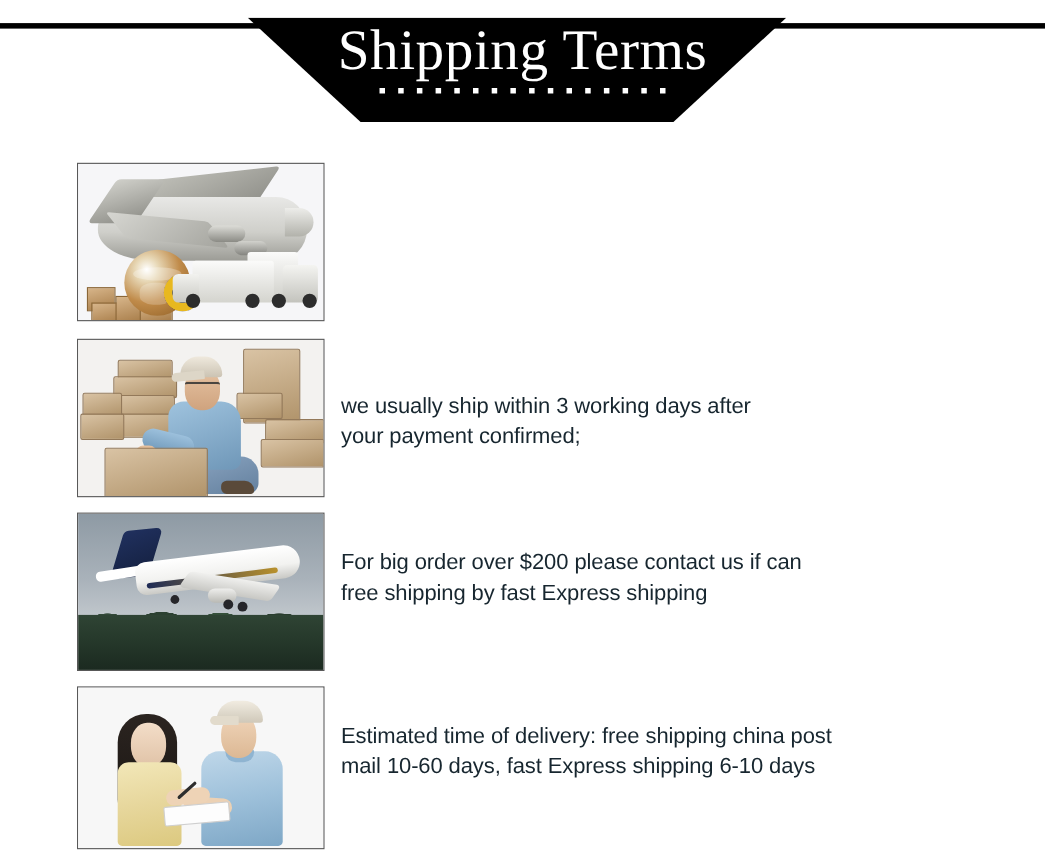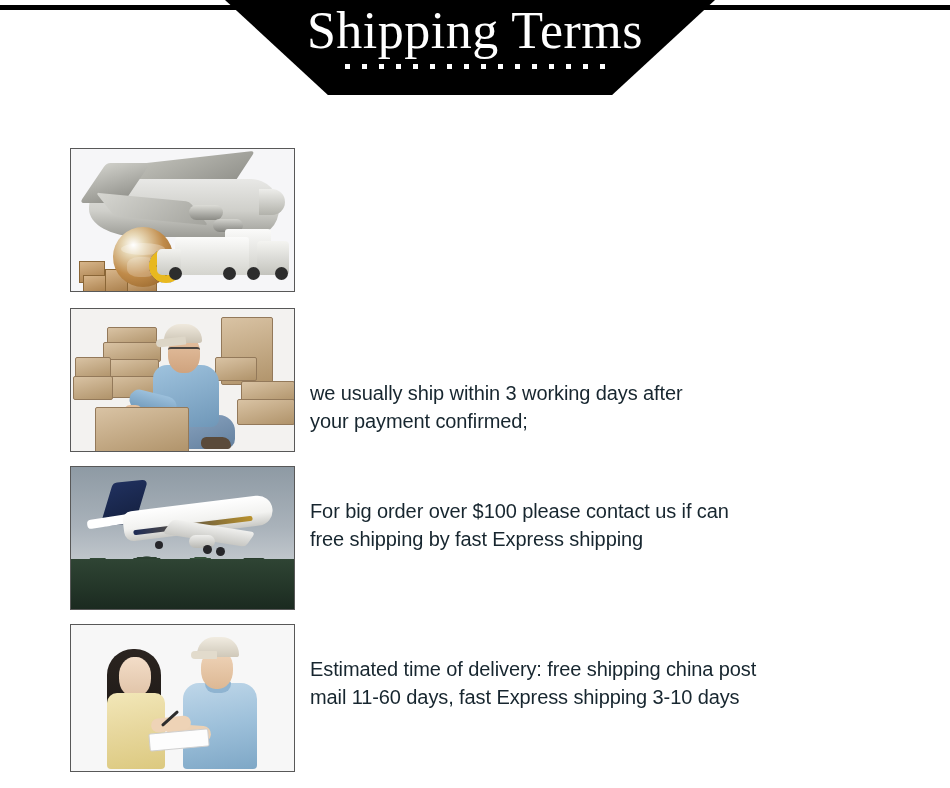--- a/index.html
+++ b/index.html
@@ -12,21 +12,21 @@
     height: 788px;
     position: relative;
     overflow: hidden;
     font-family: "Liberation Sans", sans-serif;
   }
 
   
   .banner {
     position: absolute;
     left: 0;
-    top: 0;
+    top: 16px;
     width: 941px;
     height: 100px;
   }
   .banner-rule {
     position: absolute;
     left: 0;
     top: 5px;
     width: 950px;
     height: 5px;
     background: #000000;
@@ -98,21 +98,21 @@
 
   .copy {
     margin-left: 15px;
     color: #17262f;
     font-size: 20px;
     line-height: 27.5px;
     white-space: pre-line;
     letter-spacing: -0.1px;
   }
   .copy-1 { margin-top: 7px; width: 540px; }
-  .copy-2 { margin-top: 72px; width: 500px; }
+  .copy-2 { margin-top: 48px; width: 500px; }
   .copy-3 { margin-top: 32px; width: 520px; }
   .copy-4 { margin-top: 32px; width: 560px; }
 
   
   .scene { position: absolute; inset: 0; }
 
   .i1-bg { position:absolute; inset:0; background:#f6f6f8; }
   .i1-plane {
     position: absolute; left: 18px; top: 30px; width: 190px; height: 58px;
     background: linear-gradient(180deg,#e8e8e6 0%,#cfcfca 55%,#9c9c96 100%);
@@ -434,21 +434,21 @@
       <div class="i3-tailfin"></div>
       <div class="i3-fuse"></div>
       <div class="i3-stripe"></div>
       <div class="i3-wing"></div>
       <div class="i3-eng"></div>
       <div class="i3-gear-a"></div>
       <div class="i3-gear-b"></div>
       <div class="i3-gear-c"></div>
     </div>
   </div>
-  <div class="copy copy-3">For big order over $100 please contact us if can
+  <div class="copy copy-3">For big order over $200 please contact us if can
 free shipping by fast Express shipping</div>
 </div>
 
 <div class="row row-4">
   <div class="thumb">
     <div class="scene">
       <div class="i4-bg"></div>
       <div class="i4-w-hair"></div>
       <div class="i4-w-face"></div>
       <div class="i4-w-dress"></div>
@@ -457,14 +457,14 @@
       <div class="i4-m-face"></div>
       <div class="i4-m-cap"></div>
       <div class="i4-m-brim"></div>
       <div class="i4-m-arm"></div>
       <div class="i4-w-arm"></div>
       <div class="i4-clipboard"></div>
       <div class="i4-pen"></div>
     </div>
   </div>
   <div class="copy copy-4">Estimated time of delivery: free shipping china post
-mail 11-60 days, fast Express shipping 3-10 days</div>
+mail 10-60 days, fast Express shipping 6-10 days</div>
 </div>
 
 </body></html>

